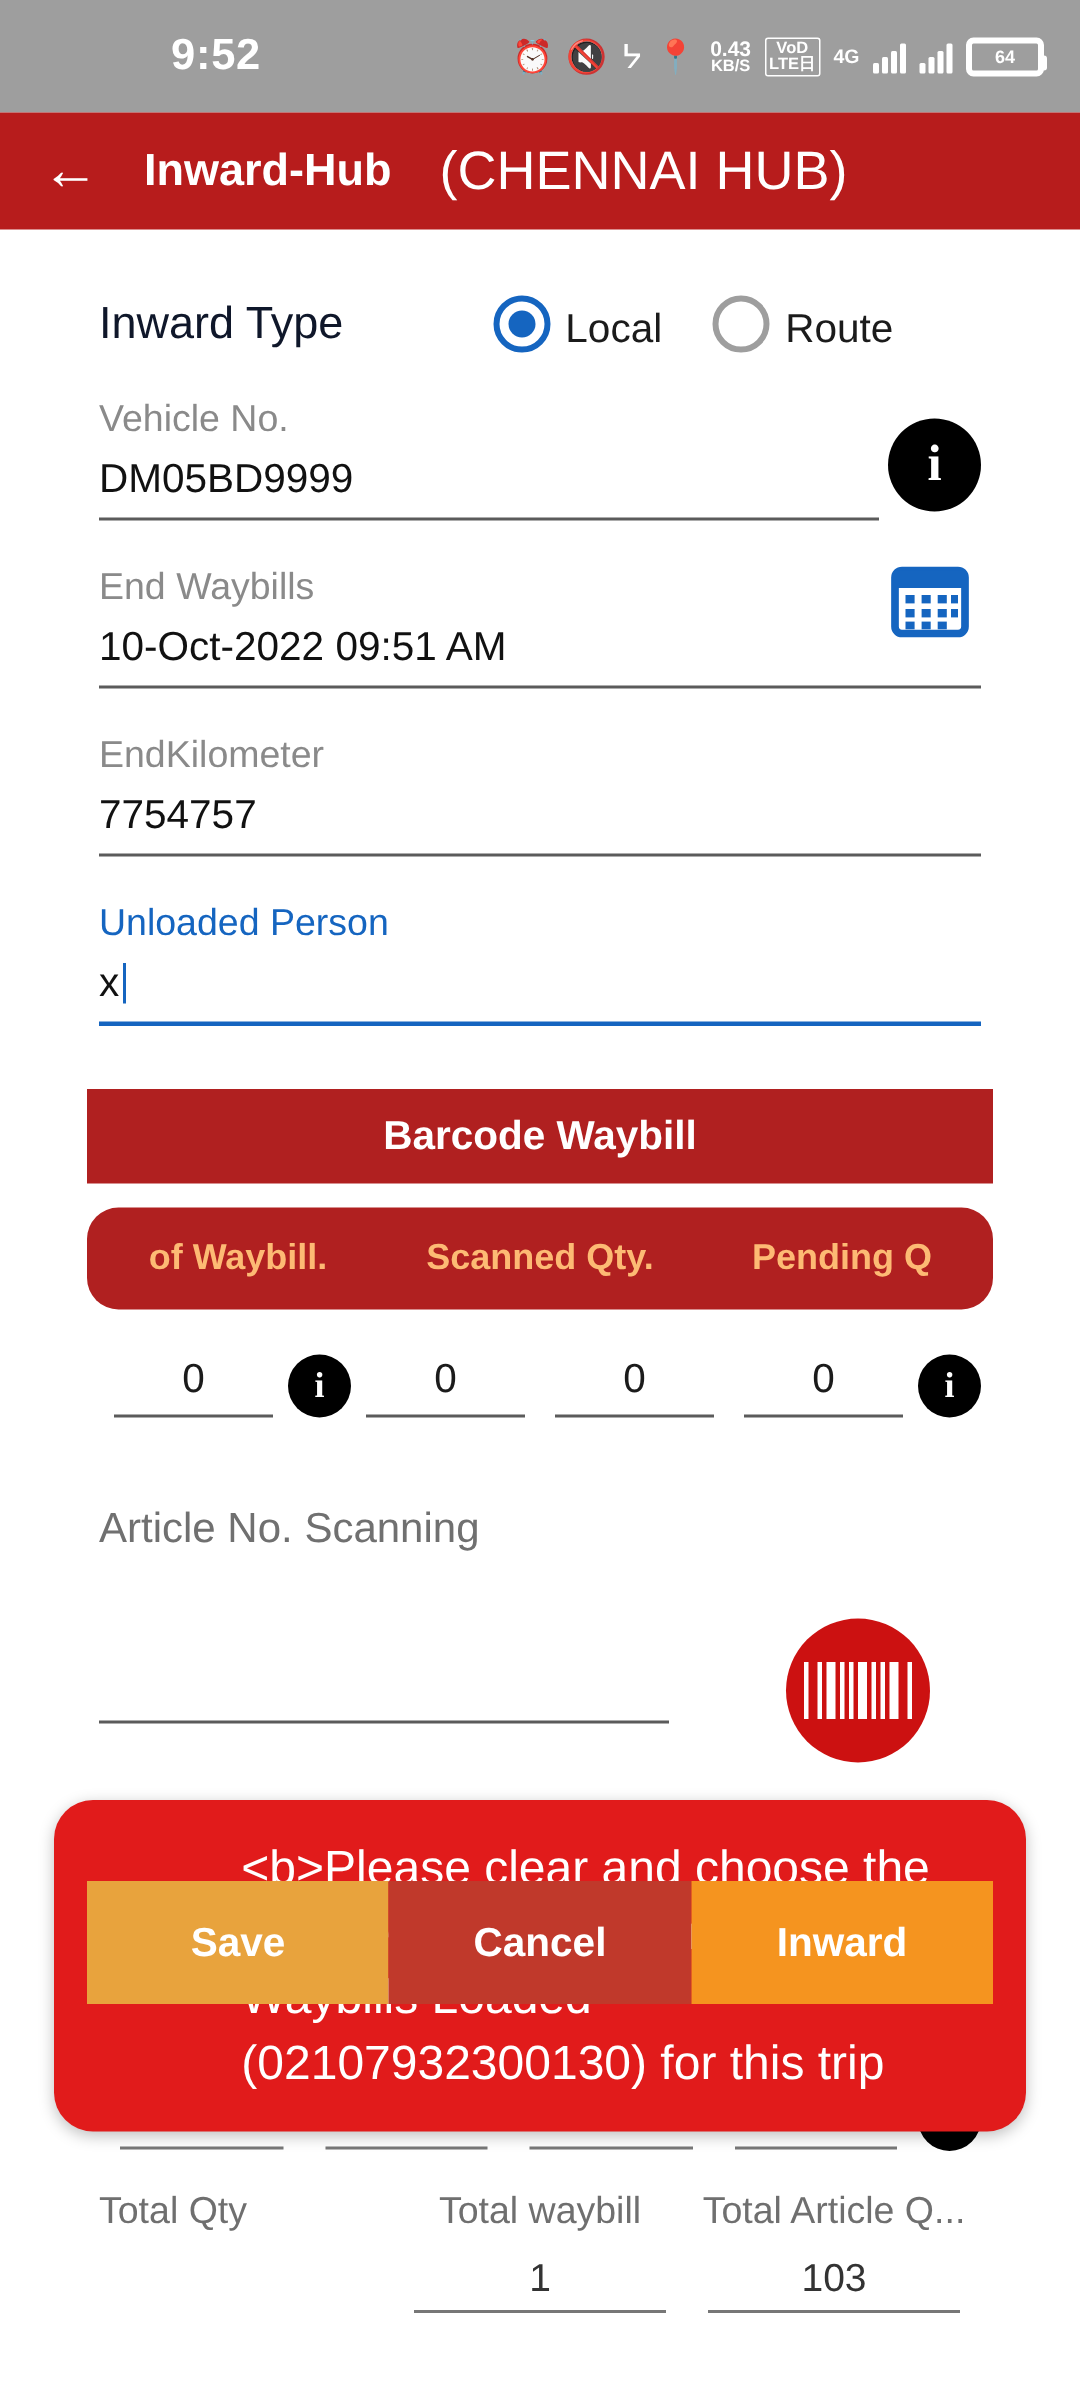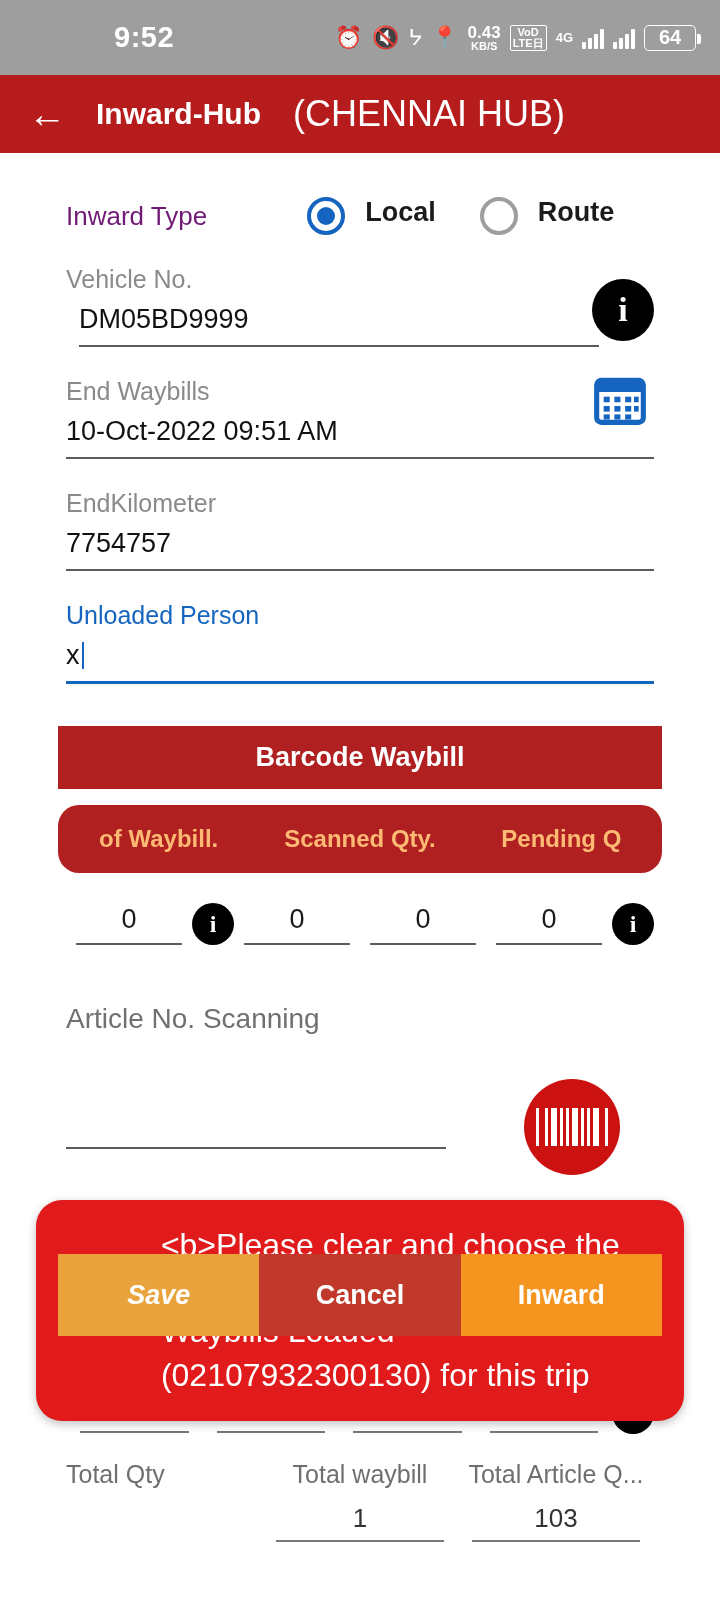--- a/index.html
+++ b/index.html
@@ -36,38 +36,38 @@
   .status-icons {
     display: flex;
     align-items: center;
     gap: 9px;
   }
   .sicon { font-size: 22px; line-height: 1; color: #ffffff; display: flex; align-items: center; }
   .kbs {
     display: flex; flex-direction: column; align-items: center;
     line-height: 1;
   }
-  .kbs .v { font-size: 17px; font-weight: 700; }
+  .kbs .v { font-size: 14px; font-weight: 700; }
   .kbs .u { font-size: 11px; font-weight: 700; }
   .volte {
     display: flex; flex-direction: column; align-items: center; line-height: 1;
     font-size: 11px; font-weight: 700; border: 1px solid #fff; padding: 1px 2px; border-radius: 2px;
   }
   .sig {
     display: flex; align-items: flex-end; gap: 2px; height: 22px;
   }
   .sig i { display: block; width: 4px; background: #ffffff; border-radius: 1px; }
   .sig i:nth-child(1){ height: 7px; }
   .sig i:nth-child(2){ height: 11px; }
   .sig i:nth-child(3){ height: 15px; }
   .sig i:nth-child(4){ height: 20px; }
   .battery {
-    border: 1px solid #ffffff; border-radius: 5px; width: 52px; height: 26px;
+    border: 4px solid #ffffff; border-radius: 5px; width: 52px; height: 26px;
     display: flex; align-items: center; justify-content: center; position: relative;
-    font-size: 20px; font-weight: 700;
+    font-size: 12px; font-weight: 700;
   }
   .battery::after {
     content: ""; position: absolute; right: -6px; top: 8px; width: 4px; height: 10px;
     background: #ffffff; border-radius: 0 2px 2px 0;
   }
   .fourg { font-size: 13px; font-weight: 700; }
 
   
   .appbar {
     height: 78px;
@@ -91,44 +91,44 @@
 
   
   .content {
     padding: 0 66px;
     position: relative;
   }
   .row-radio {
     display: flex; align-items: center; margin-top: 44px;
   }
   .label-muted {
-    font-size: 26px; color: #701a75;
-  }
-  .radios { display: flex; align-items: flex-start; margin-left: 100px; gap: 20px; font-weight: bold; }
+    font-size: 30px; color: #0f172a;
+  }
+  .radios { display: flex; align-items: flex-end; margin-left: 100px; gap: 10px; }
   .radio {
     width: 38px; height: 38px; border-radius: 50%;
     border: 4px solid #9e9e9e; display: flex; align-items: center; justify-content: center;
   }
   .radio.on { border-color: #1565c0; }
   .radio.on::after {
     content: ""; width: 18px; height: 18px; border-radius: 50%; background: #1565c0;
   }
   .radio-text { font-size: 27px; color: #1b1b1b; margin-right: 24px; }
 
   .field { margin-top: 30px; position: relative; }
   .field .flabel {
     font-size: 25px; color: #8a8a8a; display: block; margin-bottom: 10px;
   }
   .field .flabel.active { color: #1565c0; }
   .field .fvalue {
     font-size: 27px; color: #111111; padding-bottom: 10px;
     border-bottom: 2px solid #5b5b5b;
   }
   .field .fvalue.active { border-bottom: 3px solid #1565c0; }
-  .fvalue.short { width: 520px; margin-left: 13px; }
+  .fvalue.short { width: 520px; }
   .caret {
     display: inline-block; width: 2px; height: 27px; background: #1565c0;
     vertical-align: -5px; margin-left: 2px;
   }
 
   .info-badge {
     position: absolute; right: 0; top: 0;
     width: 62px; height: 62px; border-radius: 50%;
     background: #000000; color: #ffffff;
     display: flex; align-items: center; justify-content: center;
@@ -226,21 +226,21 @@
 
   
   .bottom-bar {
     position: absolute; left: 58px; right: 58px; bottom: 0;
     display: flex; height: 82px;
   }
   .bbtn {
     flex: 1; display: flex; align-items: center; justify-content: center;
     color: #ffffff; font-size: 27px; font-weight: 700;
   }
-  .bbtn.save { background: #e8a33d; font-style: italic; }
+  .bbtn.save { background: #e8a33d; }
   .bbtn.complete { background: #156156; }
   .bbtn.cancel { background: #c0392b; }
   .bbtn.inward { background: #f5941f; }
 </style>
 </head>
 <body>
 
 <div class="screen">
 
   <div class="status-bar">

